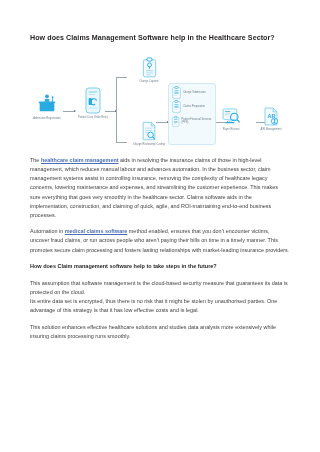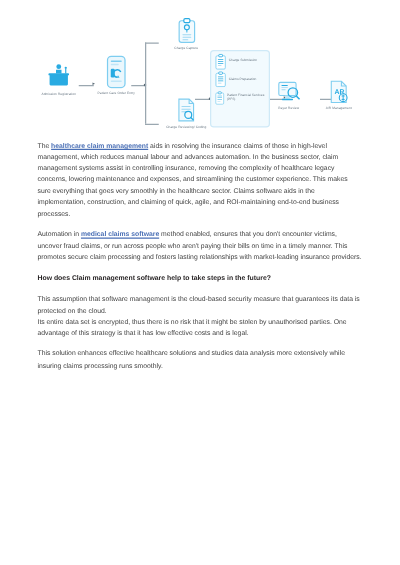--- a/index.html
+++ b/index.html
@@ -116,20 +116,21 @@
     color: #4a6fb5;
     text-decoration: underline;
     font-weight: bold;
   }
 </style>
 </head>
 <body>
 
 <div class="page">
 
+  <h1 class="doc-title">How does Claims Management Software help in the Healthcare Sector?</h1>
 
   <div class="diagram">
 
     <div class="conn h" style="left:33px; top:58px; width:12px;"></div>
     <div class="arw" style="left:44px; top:56.3px;"></div>
 
     <div class="conn h" style="left:75px; top:58px; width:11px;"></div>
     <div class="dot" style="left:85px; top:56.8px;"></div>
     <div class="conn v" style="left:86px; top:24px; height:34px;"></div>
     <div class="conn v" style="left:86px; top:58px; height:31px;"></div>

